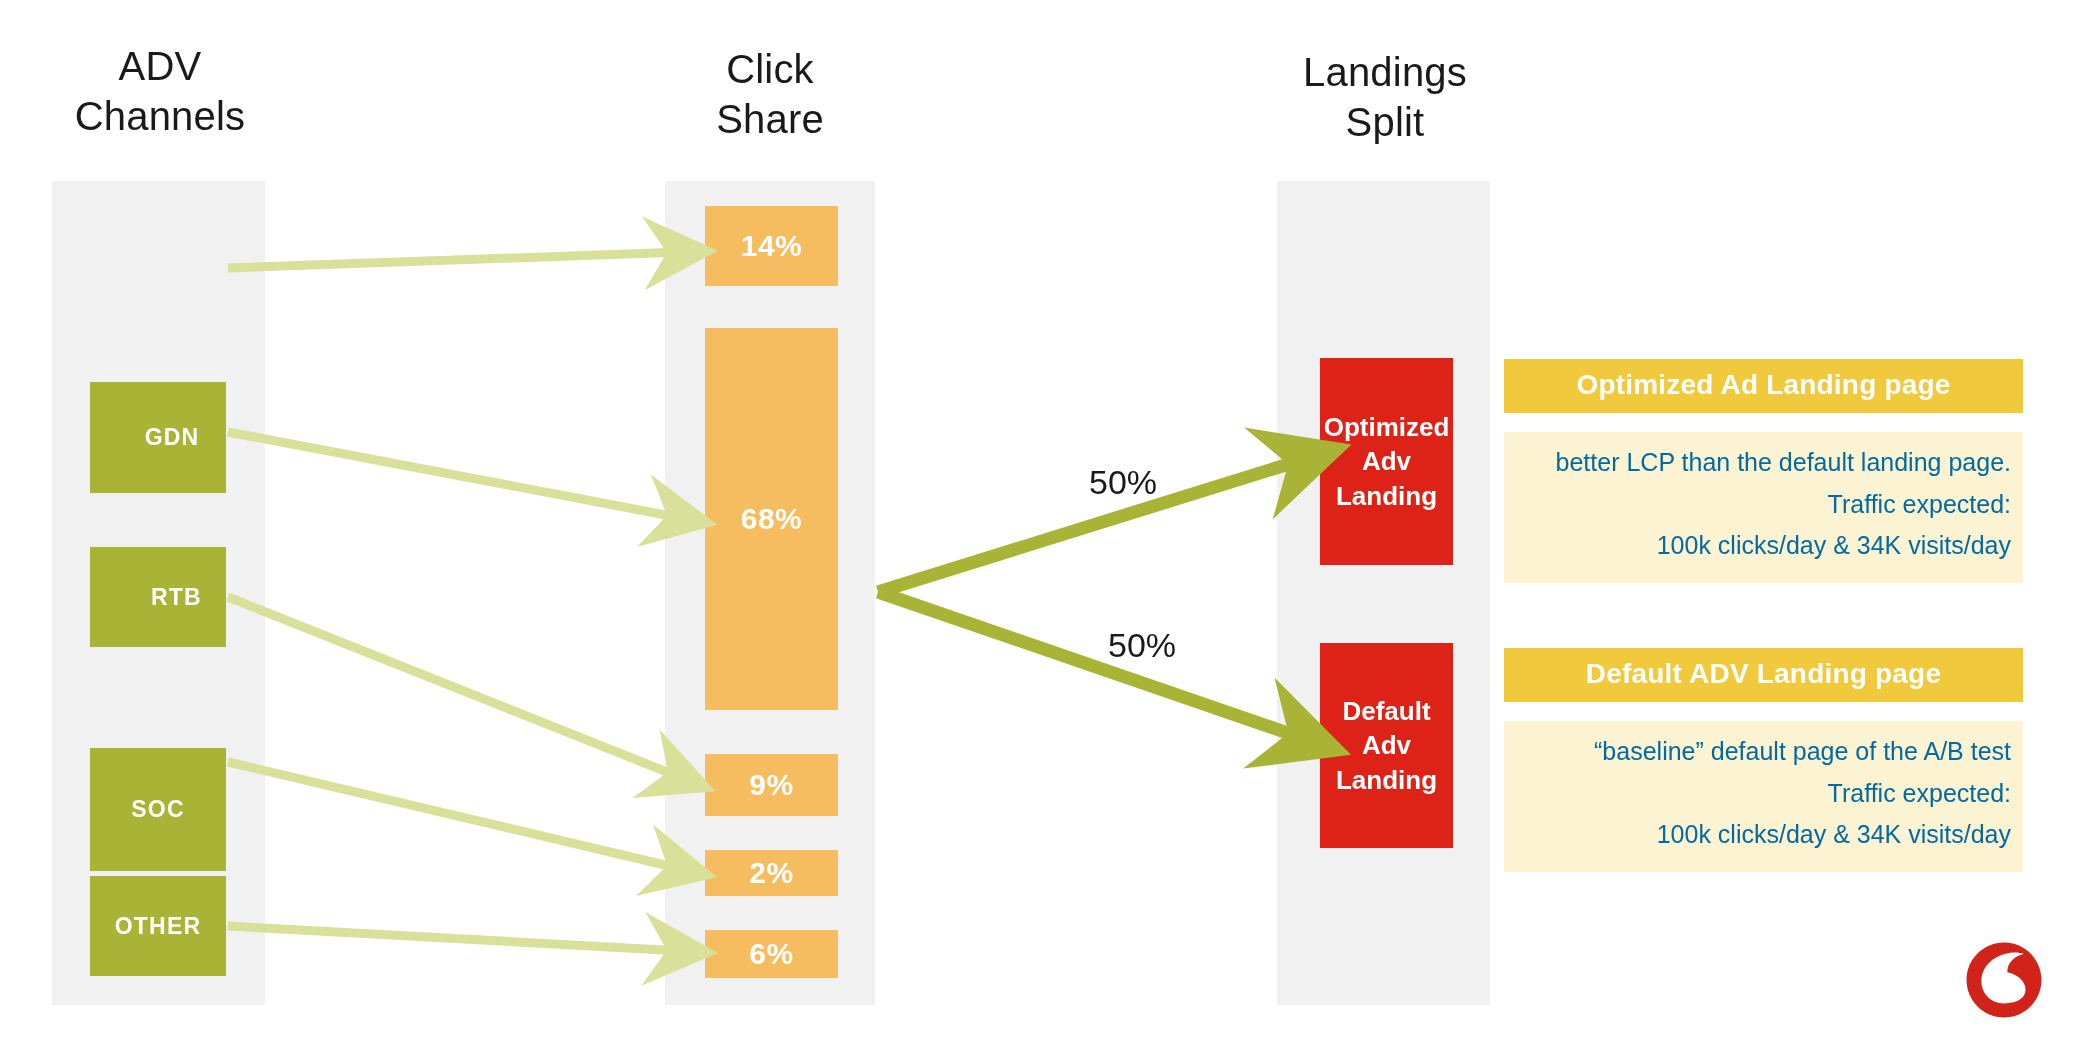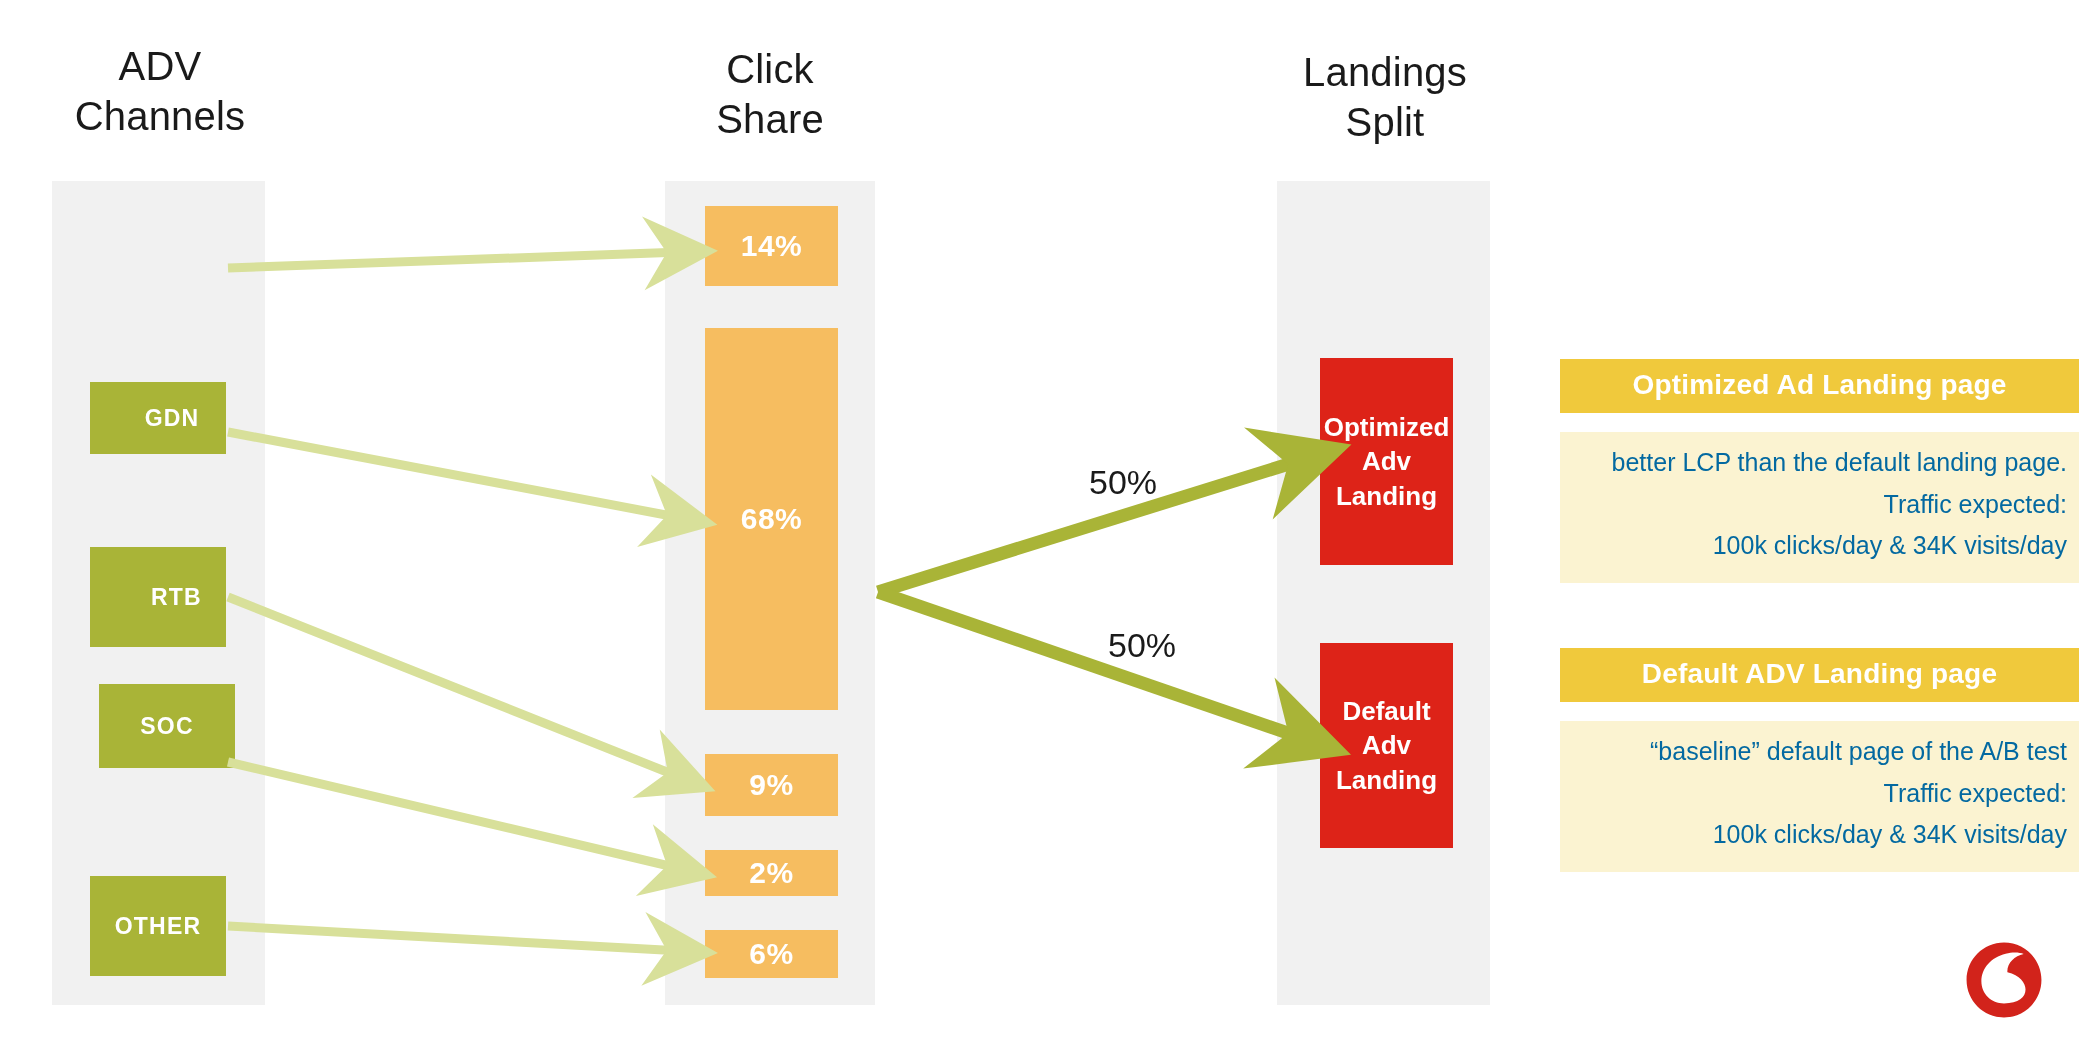--- a/index.html
+++ b/index.html
@@ -79,21 +79,21 @@
     align-items: center;
     justify-content: center;
     padding: 0 4px;
   }
   #landing-optimized { top: 358px; height: 207px; }
   #landing-default   { top: 643px; height: 205px; }
 
   
   .info-card {
     position: absolute;
-    left: 1523px;
+    left: 1467px;
     width: 556px;
     padding-left: 37px;
   }
   #info-card-optimized { top: 359px; }
   #info-card-default   { top: 648px; }
   .info-head {
     background: #f0c93c;
     color: #ffffff;
     font-size: 28px;
     font-weight: bold;
@@ -151,27 +151,27 @@
   </div>
   <div class="col-title" id="title-landings">
     <div>Landings</div>
     <div>Split</div>
   </div>
 
   <div class="panel" id="panel-adv"></div>
   <div class="panel" id="panel-click"></div>
   <div class="panel" id="panel-landings"></div>
 
-  <div class="chan-box" style="top:382px;height:72px;padding-left:28px;">
+  <div class="chan-box" style="top:382px;height:111px;padding-left:28px;">
     <span>GDN</span>
   </div>
   <div class="chan-box" style="top:547px;height:100px;padding-left:37px;">
     <span>RTB</span>
   </div>
-  <div class="chan-box" style="top:684px;height:84px;margin-left:9px;">
+  <div class="chan-box" style="top:748px;height:123px;">
     <span>SOC</span>
   </div>
   <div class="chan-box" style="top:876px;height:100px;">
     <span>OTHER</span>
   </div>
 
   <div class="share-bar" style="top:206px;height:80px;">
     <span>14%</span>
   </div>
   <div class="share-bar" style="top:328px;height:382px;">

